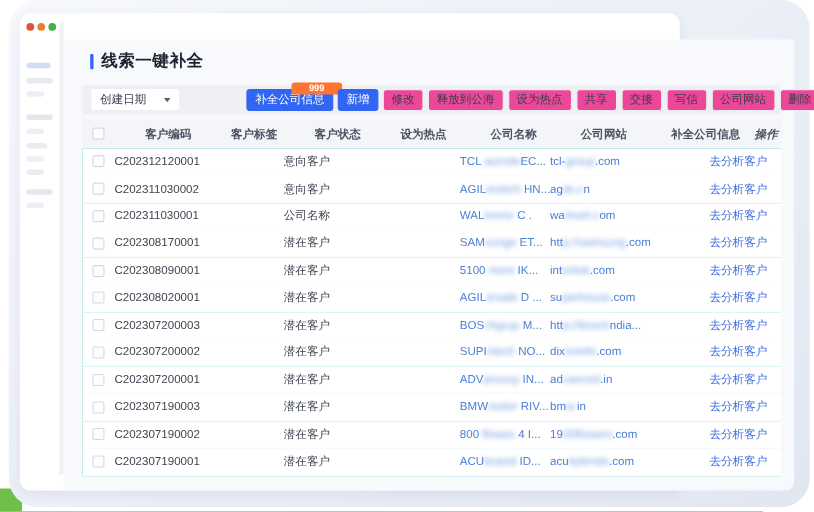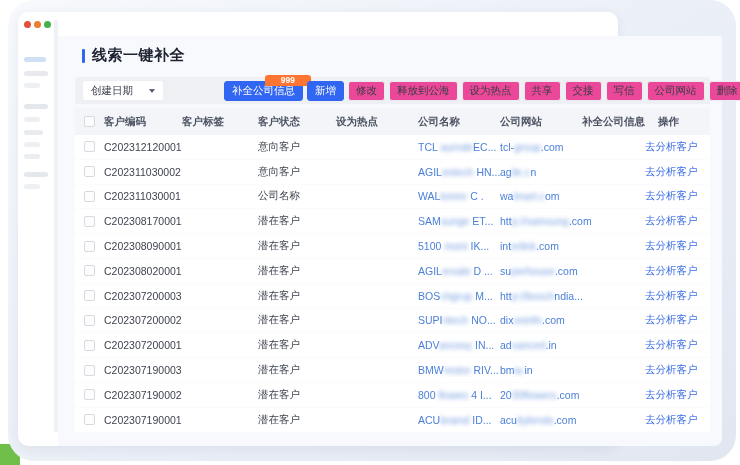--- a/index.html
+++ b/index.html
@@ -36,22 +36,22 @@
   .btns { display:flex; align-items:center; gap:4px; margin-left:60px; }
   .btn { height:20px; display:inline-flex; align-items:center; gap:4px; padding:0 7px; border-radius:3px;
     background:#ec4899; border:1px solid #e9ebef; font-size:10.5px; color:#383d47; cursor:pointer; white-space:nowrap; position:relative;
     font-family:inherit; }
   .btn.primary { background:#3166f3; border-color:#3166f3; color:#fff; }
   .badge { position:absolute; top:-7px; right:-9px; background:#ff7430; color:#fff; font-size:8.5px; line-height:1.15;
     padding:1px 16px; border-radius:3px 3px 3px 0; font-weight:700; }
 
   .thead, .trow { display:grid; grid-template-columns:20px 78px 76px 78px 82px 82px 82px 58px 1fr; align-items:center; padding-left:9px; }
   .thead { height:27px; background:#f4f5f8; margin-top:4px; }
-  .hcell { font-size:10.5px; font-weight:700; color:#4b5263; white-space:nowrap; }
-  .hcell.op { padding-left:18px; }
+  .hcell { font-size:10.5px; font-weight:700; color:#4b5263; white-space:nowrap;margin-left:28px; }
+  .hcell.op { padding-left:18px;font-style:italic; }
 
   .tbody { background:#14b8a6; }
   .trow { height:24.8px; background:#fff; border-bottom:1px solid #fbfbfd; }
   .cell { font-size:10.5px; color:#3f4450; white-space:nowrap; overflow:visible; }
   .checkbox { width:11px; height:11px; border:1px solid #d6d9e0; border-radius:2px; background:#fdfdfe; cursor:pointer; }
   a.cell { text-decoration:none; cursor:pointer; }
   .link { color:#4c80d8; }
   .action-link { color:#3b6de3; padding-left:5px; }
   .redact { filter:blur(2.3px); opacity:.75; }
 </style>
@@ -254,21 +254,21 @@
               <div class="cell"></div>
               <a class="cell action-link">去分析客户</a>
             </div>
             <div class="trow">
               <div class="checkbox"></div>
               <div class="cell">C202307190002</div>
               <div class="cell"></div>
               <div class="cell">潜在客户</div>
               <div class="cell"></div>
               <a class="cell link"><span>800 </span><span class="redact">flowes </span><span>4 I...</span></a>
-              <a class="cell link"><span>20</span><span class="redact">00flowers</span><span>.com</span></a>
+              <a class="cell link"><span>19</span><span class="redact">00flowers</span><span>.com</span></a>
               <div class="cell"></div>
               <a class="cell action-link">去分析客户</a>
             </div>
             <div class="trow">
               <div class="checkbox"></div>
               <div class="cell">C202307190001</div>
               <div class="cell"></div>
               <div class="cell">潜在客户</div>
               <div class="cell"></div>
               <a class="cell link"><span>ACU</span><span class="redact">braind </span><span>ID...</span></a>

